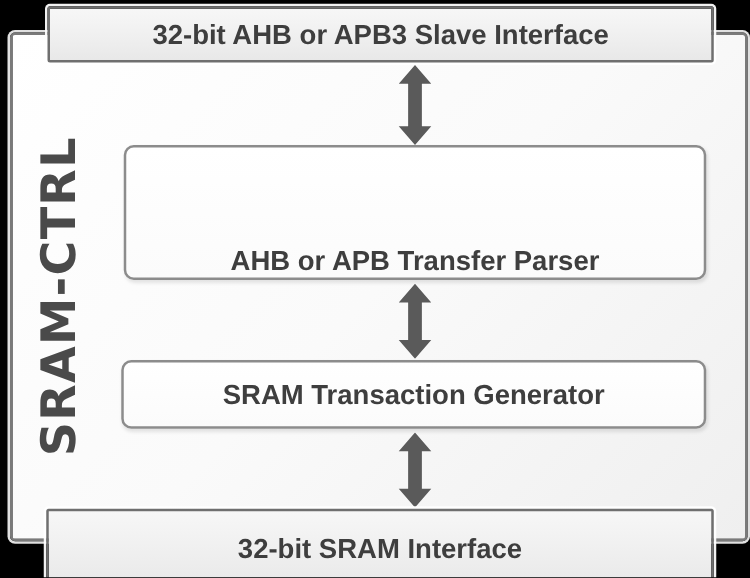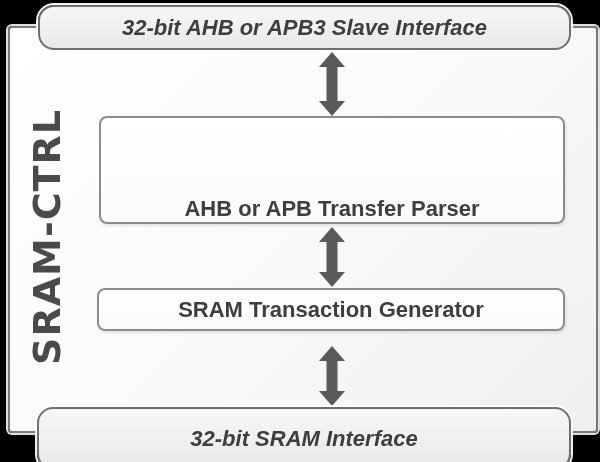--- a/index.html
+++ b/index.html
@@ -47,33 +47,32 @@
     align-items: center;
     justify-content: center;
     text-align: center;
     color: #3e3e3e;
     font-weight: bold;
     font-size: 22px;
   }
   .iface-box {
     background: linear-gradient(180deg, #f7f7f7 0%, #ededed 70%, #e8e8e8 100%);
     border: 2px solid #6f6f6f;
-    border-radius: 16px;
+    border-radius: 2px;
     box-shadow: 0 0 0 2px rgba(255,255,255,0.95);
-    font-style: italic;
   }
   .inner-box {
     background: linear-gradient(180deg, #ffffff 0%, #fbfbfb 100%);
     border: 2px solid #8c8c8c;
     border-radius: 8px;
     box-shadow: 1px 2px 3px rgba(0,0,0,0.10);
   }
   #blk-slave-if   { left: 38px;  top: 5px;   width: 533px; height: 45px;  }
   #blk-parser     { left: 99px;  top: 116px; width: 466px; height: 108px; align-items: flex-end; }
-  #blk-generator  { left: 97px;  top: 288px; width: 468px; height: 43px;  }
+  #blk-generator  { left: 97px;  top: 288px; width: 468px; height: 55px;  }
   #blk-sram-if    { left: 37px;  top: 407px; width: 534px; height: 63px;  }
   .arrow {
     position: absolute;
     left: 318px;
     width: 28px;
   }
   #arrow-1 { top: 52px;  height: 64px; }
   #arrow-2 { top: 227px; height: 60px; }
   #arrow-3 { top: 346px; height: 60px; }
   .arrow svg { display: block; width: 100%; height: 100%; }

